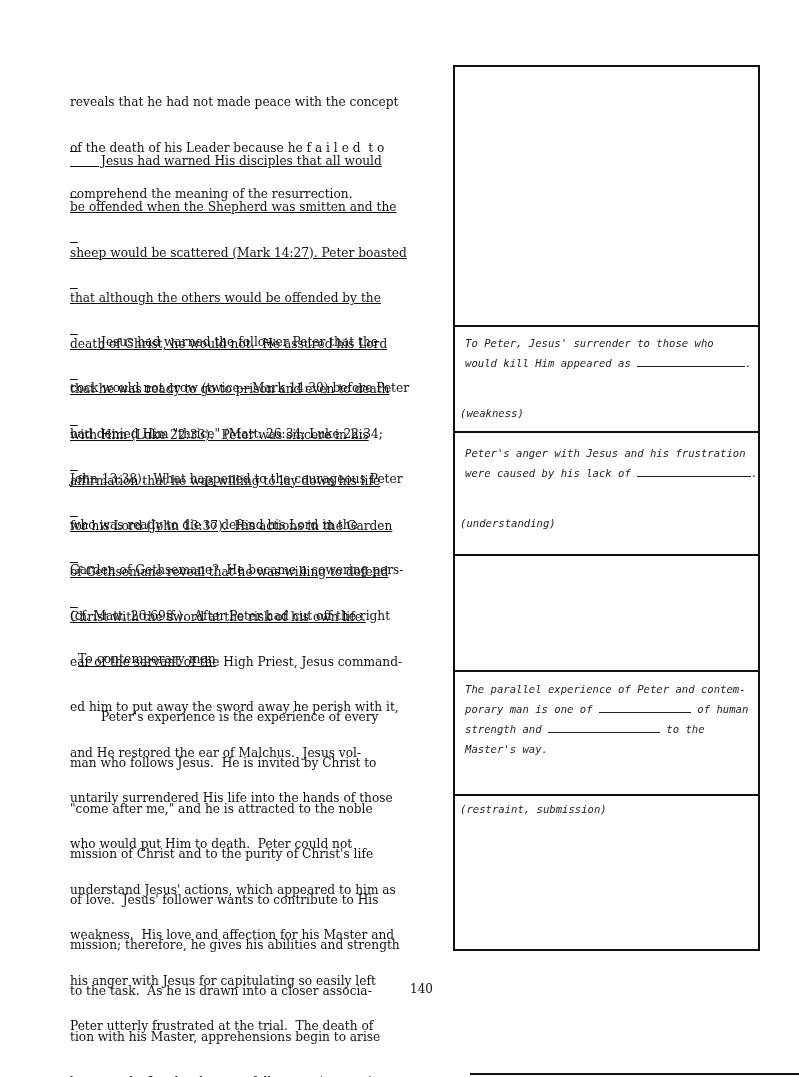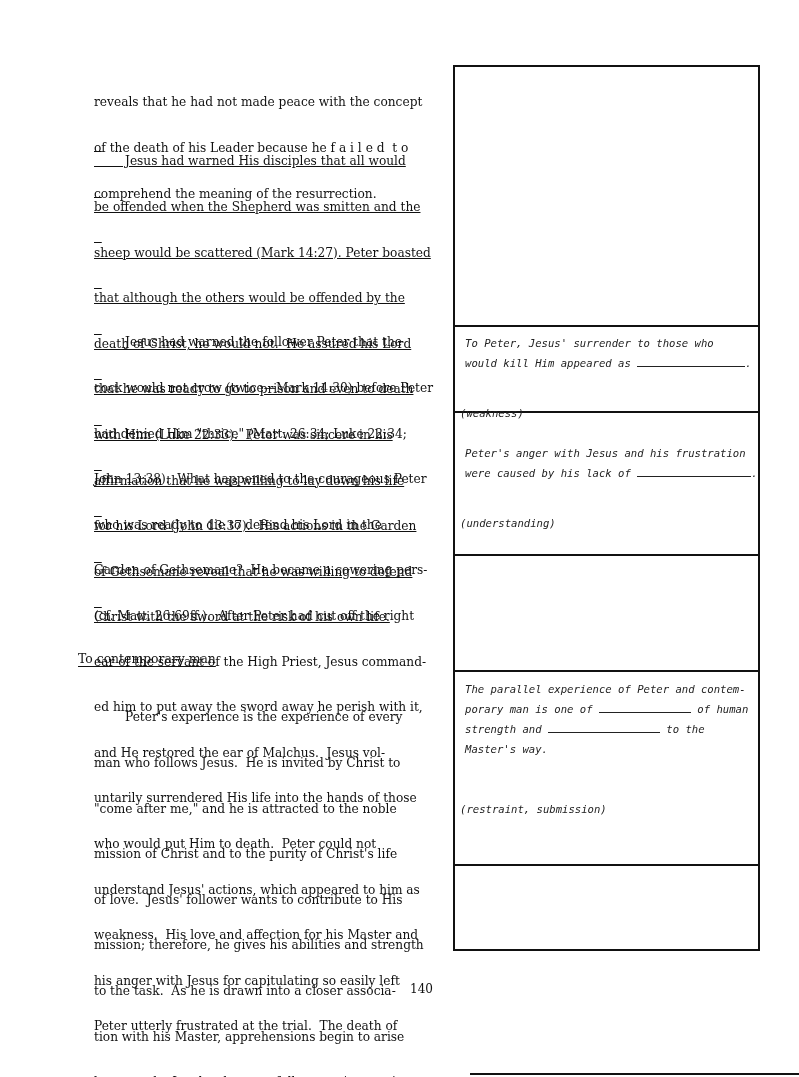--- a/index.html
+++ b/index.html
@@ -1,17 +1,17 @@
 <!DOCTYPE html>
 <html><head>
 <meta charset="utf-8">
 <style>
   html, body { margin:0; padding:0; background:#ffffff; }
   body { width:799px; height:1077px; position:relative; overflow:hidden; color:#111; }
-  .para { position:absolute; left:94px; width:382px; font-family:"DejaVu Serif", serif; font-size:12.2px; line-height:15.2px; white-space:pre; }
+  .para { position:absolute; left:70px; width:382px; font-family:"DejaVu Serif", serif; font-size:12.2px; line-height:15.2px; white-space:pre; }
   .para div { height:15.2px; }
   .heading { position:absolute; left:78px; top:651px; font-family:"DejaVu Serif", serif; font-size:12.4px; text-decoration:underline; text-underline-offset:3px; }
   .frames { position:absolute; left:453px; top:65px; width:307px; height:886px; border:2px solid #111; border-right-width:2.5px; box-sizing:border-box; }
   .frame { position:absolute; left:0; right:0; border-bottom:2px solid #111; box-sizing:border-box; }
   .frame:last-child { border-bottom:none; }
   .q { position:absolute; left:10px; right:6px; font-family:"DejaVu Sans Mono", monospace; font-style:italic; font-size:10.6px; line-height:20px; color:#222; white-space:pre; }
   .ans { position:absolute; left:5px; font-family:"DejaVu Sans Mono", monospace; font-style:italic; font-size:10.6px; color:#222; }
   .blank { display:inline-block; border-bottom:1px solid #222; height:10px; vertical-align:baseline; }
   .pagenum { position:absolute; left:410px; top:982px; font-family:"DejaVu Serif", serif; font-size:12px; }
   .rule { position:absolute; left:470px; top:1073px; width:329px; height:2px; background:#111; }
@@ -81,35 +81,35 @@
   
   
   
   
   
 </div>
 
 <div class="frames">
   <div class="frame" style="top:0; height:260px;"></div>
 
-  <div class="frame" style="top:260px; height:86px;">
+  <div class="frame" style="top:260px; height:106px;">
     <div class="q" style="top:6px;"><span>To Peter, Jesus' surrender to those who</span>
 <span>would kill Him appeared as </span><span class="blank" style="width:108px;"></span>.</div>
     <div class="ans" style="top:80px;">(weakness)</div>
   </div>
 
   <div class="frame" style="top:358px; height:131px;">
     <div class="q" style="top:18px;"><span>Peter's anger with Jesus and his frustration</span>
 <span>were caused by his lack of </span><span class="blank" style="width:114px;"></span>.</div>
     <div class="ans" style="top:92px;">(understanding)</div>
   </div>
 
   <div class="frame" style="top:472px; height:133px;"></div>
 
-  <div class="frame" style="top:605px; height:194px;">
+  <div class="frame" style="top:605px; height:124px;">
     <div class="q" style="top:7px;"><span>The parallel experience of Peter and contem-</span>
 <span>porary man is one of </span><span class="blank" style="width:92px;"></span><span> of human</span>
 <span>strength and </span><span class="blank" style="width:112px;"></span><span> to the</span>
 <span>Master's way.</span></div>
     <div class="ans" style="top:131px;">(restraint, submission)</div>
   </div>
 
   <div class="frame" style="top:755px; height:129px;"></div>
 </div>
 

